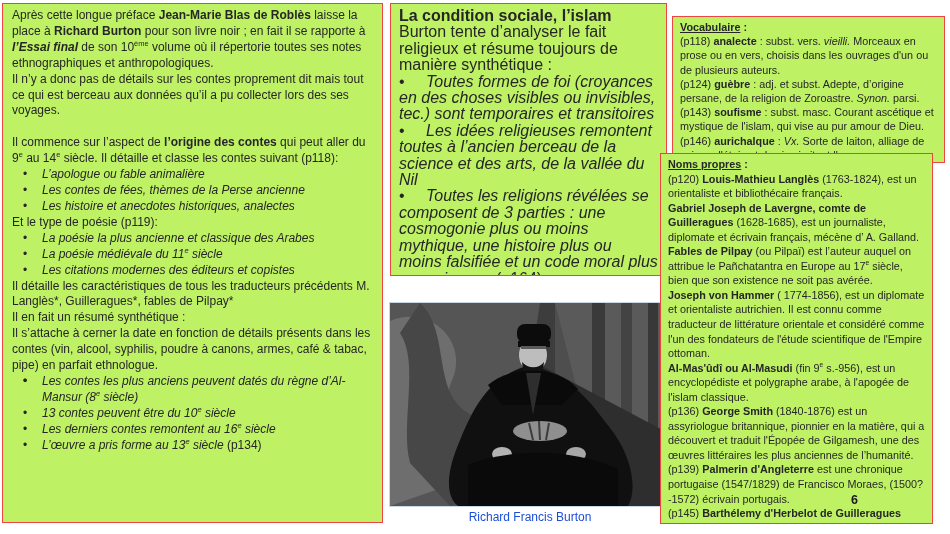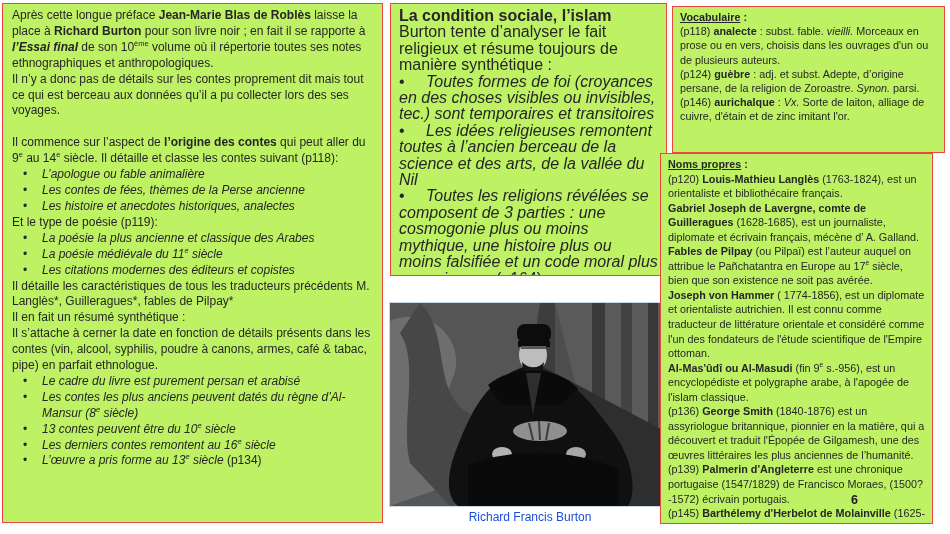--- a/index.html
+++ b/index.html
@@ -1,21 +1,21 @@
 <!DOCTYPE html>
 <html><head>
 <meta charset="utf-8">
 <style>
   html,body{margin:0;padding:0;background:#fff;}
   .page{position:relative;width:950px;height:534px;background:#ffffff;
         font-family:"Liberation Sans",sans-serif;color:#262626;overflow:hidden;}
   .box{position:absolute;background:#bef264;border:1px solid #ef4444;box-sizing:border-box;overflow:hidden;}
   #left-box{left:2px;top:3px;width:381px;height:520px;padding:4px 9px;font-size:12px;line-height:15.9px;}
   #middle-box{left:390px;top:3px;width:277px;height:273px;padding:4px 8px;font-size:16px;line-height:16.4px;}
-  #vocab-box{left:672px;top:6px;width:273px;height:147px;padding:3px 7px;font-size:10.8px;line-height:14.2px;}
+  #vocab-box{left:672px;top:16px;width:273px;height:147px;padding:3px 7px;font-size:10.8px;line-height:14.2px;}
   #names-box{left:660px;top:153px;width:273px;height:371px;padding:3px 7px;font-size:10.8px;line-height:14.55px;}
   .blk{position:relative;margin:0;}
   .spacer{height:16px;}
   .bullet{padding-left:30px;}
   .bullet .dot{position:absolute;left:11px;top:0;}
   .fbullet .dot{display:inline-block;width:27px;}
   .b{font-weight:700;}
   .i{font-style:italic;}
   .u{text-decoration:underline;}
   .sup{vertical-align:super;font-size:0.62em;line-height:0;}
@@ -40,21 +40,21 @@
       <div class="blk bullet"><span class="dot">•</span><span class="i">L’apologue ou fable animalière</span></div>
       <div class="blk bullet"><span class="dot">•</span><span class="i">Les contes de fées, thèmes de la Perse ancienne</span></div>
       <div class="blk bullet"><span class="dot">•</span><span class="i">Les histoire et anecdotes historiques, analectes</span></div>
       <div class="blk p"><span>Et le type de poésie (p119):</span></div>
       <div class="blk bullet"><span class="dot">•</span><span class="i">La poésie la plus ancienne et classique des Arabes</span></div>
       <div class="blk bullet"><span class="dot">•</span><span class="i">La poésie médiévale du 11</span><span class="i sup">e</span><span class="i"> siècle</span></div>
       <div class="blk bullet"><span class="dot">•</span><span class="i">Les citations modernes des éditeurs et copistes</span></div>
       <div class="blk p"><span>Il détaille les caractéristiques de tous les traducteurs précédents M. Langlès*, Guilleragues*, fables de Pilpay*</span></div>
       <div class="blk p"><span>Il en fait un résumé synthétique :</span></div>
       <div class="blk p"><span>Il s’attache à cerner la date en fonction de détails présents dans les contes (vin, alcool, syphilis, poudre à canons, armes, café &amp; tabac, pipe) en parfait ethnologue.</span></div>
-      <div class="blk bullet"><span class="dot">•</span><span class="i">Le cadre du livre est purement persan et arabisé</span></div>
+      <div class="blk bullet"><span class="dot">•</span></div>
       <div class="blk bullet"><span class="dot">•</span><span class="i">Les contes les plus anciens peuvent datés du règne d’Al-Mansur (8</span><span class="i sup">e</span><span class="i"> siècle)</span></div>
       <div class="blk bullet"><span class="dot">•</span><span class="i">13 contes peuvent être du 10</span><span class="i sup">e</span><span class="i"> siècle</span></div>
       <div class="blk bullet"><span class="dot">•</span><span class="i">Les derniers contes remontent au 16</span><span class="i sup">e</span><span class="i"> siècle</span></div>
       <div class="blk bullet"><span class="dot">•</span><span class="i">L’œuvre a pris forme au 13</span><span class="i sup">e</span><span class="i"> siècle</span><span> (p134)</span></div>
     </div>
 
   <div class="box" id="middle-box">
       <div class="blk p"><span class="b">La condition sociale, l’islam</span></div>
       <div class="blk p"><span>Burton tente d’analyser le fait religieux et résume toujours de manière synthétique :</span></div>
       <div class="blk fbullet"><span class="dot">•</span><span class="i">Toutes formes de foi (croyances en des choses visibles ou invisibles, tec.) sont temporaires et transitoires</span></div>
@@ -87,32 +87,33 @@
       <path d="M139 120 l4 17 M149 118 l1 19 M159 120 l-3 17" stroke="#3c3c3c" stroke-width="2" fill="none"></path>
       <ellipse cx="112" cy="151" rx="10" ry="7" fill="#b3b3b3"></ellipse>
       <ellipse cx="186" cy="151" rx="10" ry="7" fill="#a8a8a8"></ellipse>
       <path d="M78 162 C120 145 182 145 228 166 L228 203 L78 203 Z" fill="#0a0a0a"></path>
     </svg>
   </div>
   <div id="photo-caption">Richard Francis Burton</div>
 
   <div class="box" id="vocab-box">
       <div class="blk p"><span class="b u">Vocabulaire</span><span class="b"> :</span></div>
-      <div class="blk p"><span>(p118) </span><span class="b">analecte</span><span> : subst. fable. </span><span class="i">vieilli.</span><span> Morceaux en prose ou en vers, choisis dans les ouvrages d'un ou de plusieurs auteurs.</span></div>
+      <div class="blk p"><span>(p118) </span><span class="b">analecte</span><span> : subst. vers. </span><span class="i">vieilli.</span><span> Morceaux en prose ou en vers, choisis dans les ouvrages d'un ou de plusieurs auteurs.</span></div>
       <div class="blk p"><span>(p124) </span><span class="b">guèbre</span><span> : adj. et subst. Adepte, d’origine persane, de la religion de Zoroastre. </span><span class="i">Synon.</span><span> parsi.</span></div>
+      <div class="blk p"><span>(p143) </span><span class="b">soufisme</span><span> : subst. masc. Courant ascétique et mystique de l'islam, qui vise au pur amour de Dieu.</span></div>
       <div class="blk p"><span>(p146) </span><span class="b">aurichalque</span><span> : </span><span class="i">Vx.</span><span> Sorte de laiton, alliage de cuivre, d'étain et de zinc imitant l'or.</span></div>
     </div>
 
   <div class="box" id="names-box">
       <div class="blk p"><span class="b u">Noms propres</span><span class="b"> :</span></div>
       <div class="blk p"><span>(p120) </span><span class="b">Louis-Mathieu Langlès</span><span> (1763-1824), est un orientaliste et bibliothécaire français.</span></div>
       <div class="blk p"><span class="b">Gabriel Joseph de Lavergne, comte de Guilleragues</span><span> (1628-1685), est un journaliste, diplomate et écrivain français, mécène d’ A. Galland.</span></div>
       <div class="blk p"><span class="b">Fables de Pilpay</span><span> (ou Pilpaï) est l’auteur auquel on attribue le Pañchatantra en Europe au 17</span><span class="sup">e</span><span> siècle, bien que son existence ne soit pas avérée.</span></div>
       <div class="blk p"><span class="b">Joseph von Hammer</span><span> ( 1774-1856), est un diplomate et orientaliste autrichien. Il est connu comme traducteur de littérature orientale et considéré comme l'un des fondateurs de l'étude scientifique de l'Empire ottoman.</span></div>
       <div class="blk p"><span class="b">Al-Mas'ûdî ou Al-Masudi</span><span> (fin 9</span><span class="sup">e</span><span> s.-956), est un encyclopédiste et polygraphe arabe, à l'apogée de l'islam classique.</span></div>
       <div class="blk p"><span>(p136) </span><span class="b">George Smith</span><span> (1840-1876) est un assyriologue britannique, pionnier en la matière, qui a découvert et traduit l'Épopée de Gilgamesh, une des œuvres littéraires les plus anciennes de l’humanité.</span></div>
       <div class="blk p"><span>(p139) </span><span class="b">Palmerin d'Angleterre</span><span> est une chronique portugaise (1547/1829) de Francisco Moraes, (1500?-1572) écrivain portugais.</span></div>
-      <div class="blk p"><span>(p145) </span><span class="b">Barthélemy d'Herbelot de Molainville</span><span> (1625-1695), est un orientaliste français.</span></div>
+      <div class="blk p"><span>(p145) </span><span class="b">Barthélemy d'Herbelot de Guilleragues</span><span> (1625-1695), est un orientaliste français.</span></div>
     </div>
 
   <div id="page-number">6</div>
 
 </div>
 
 </body></html>

